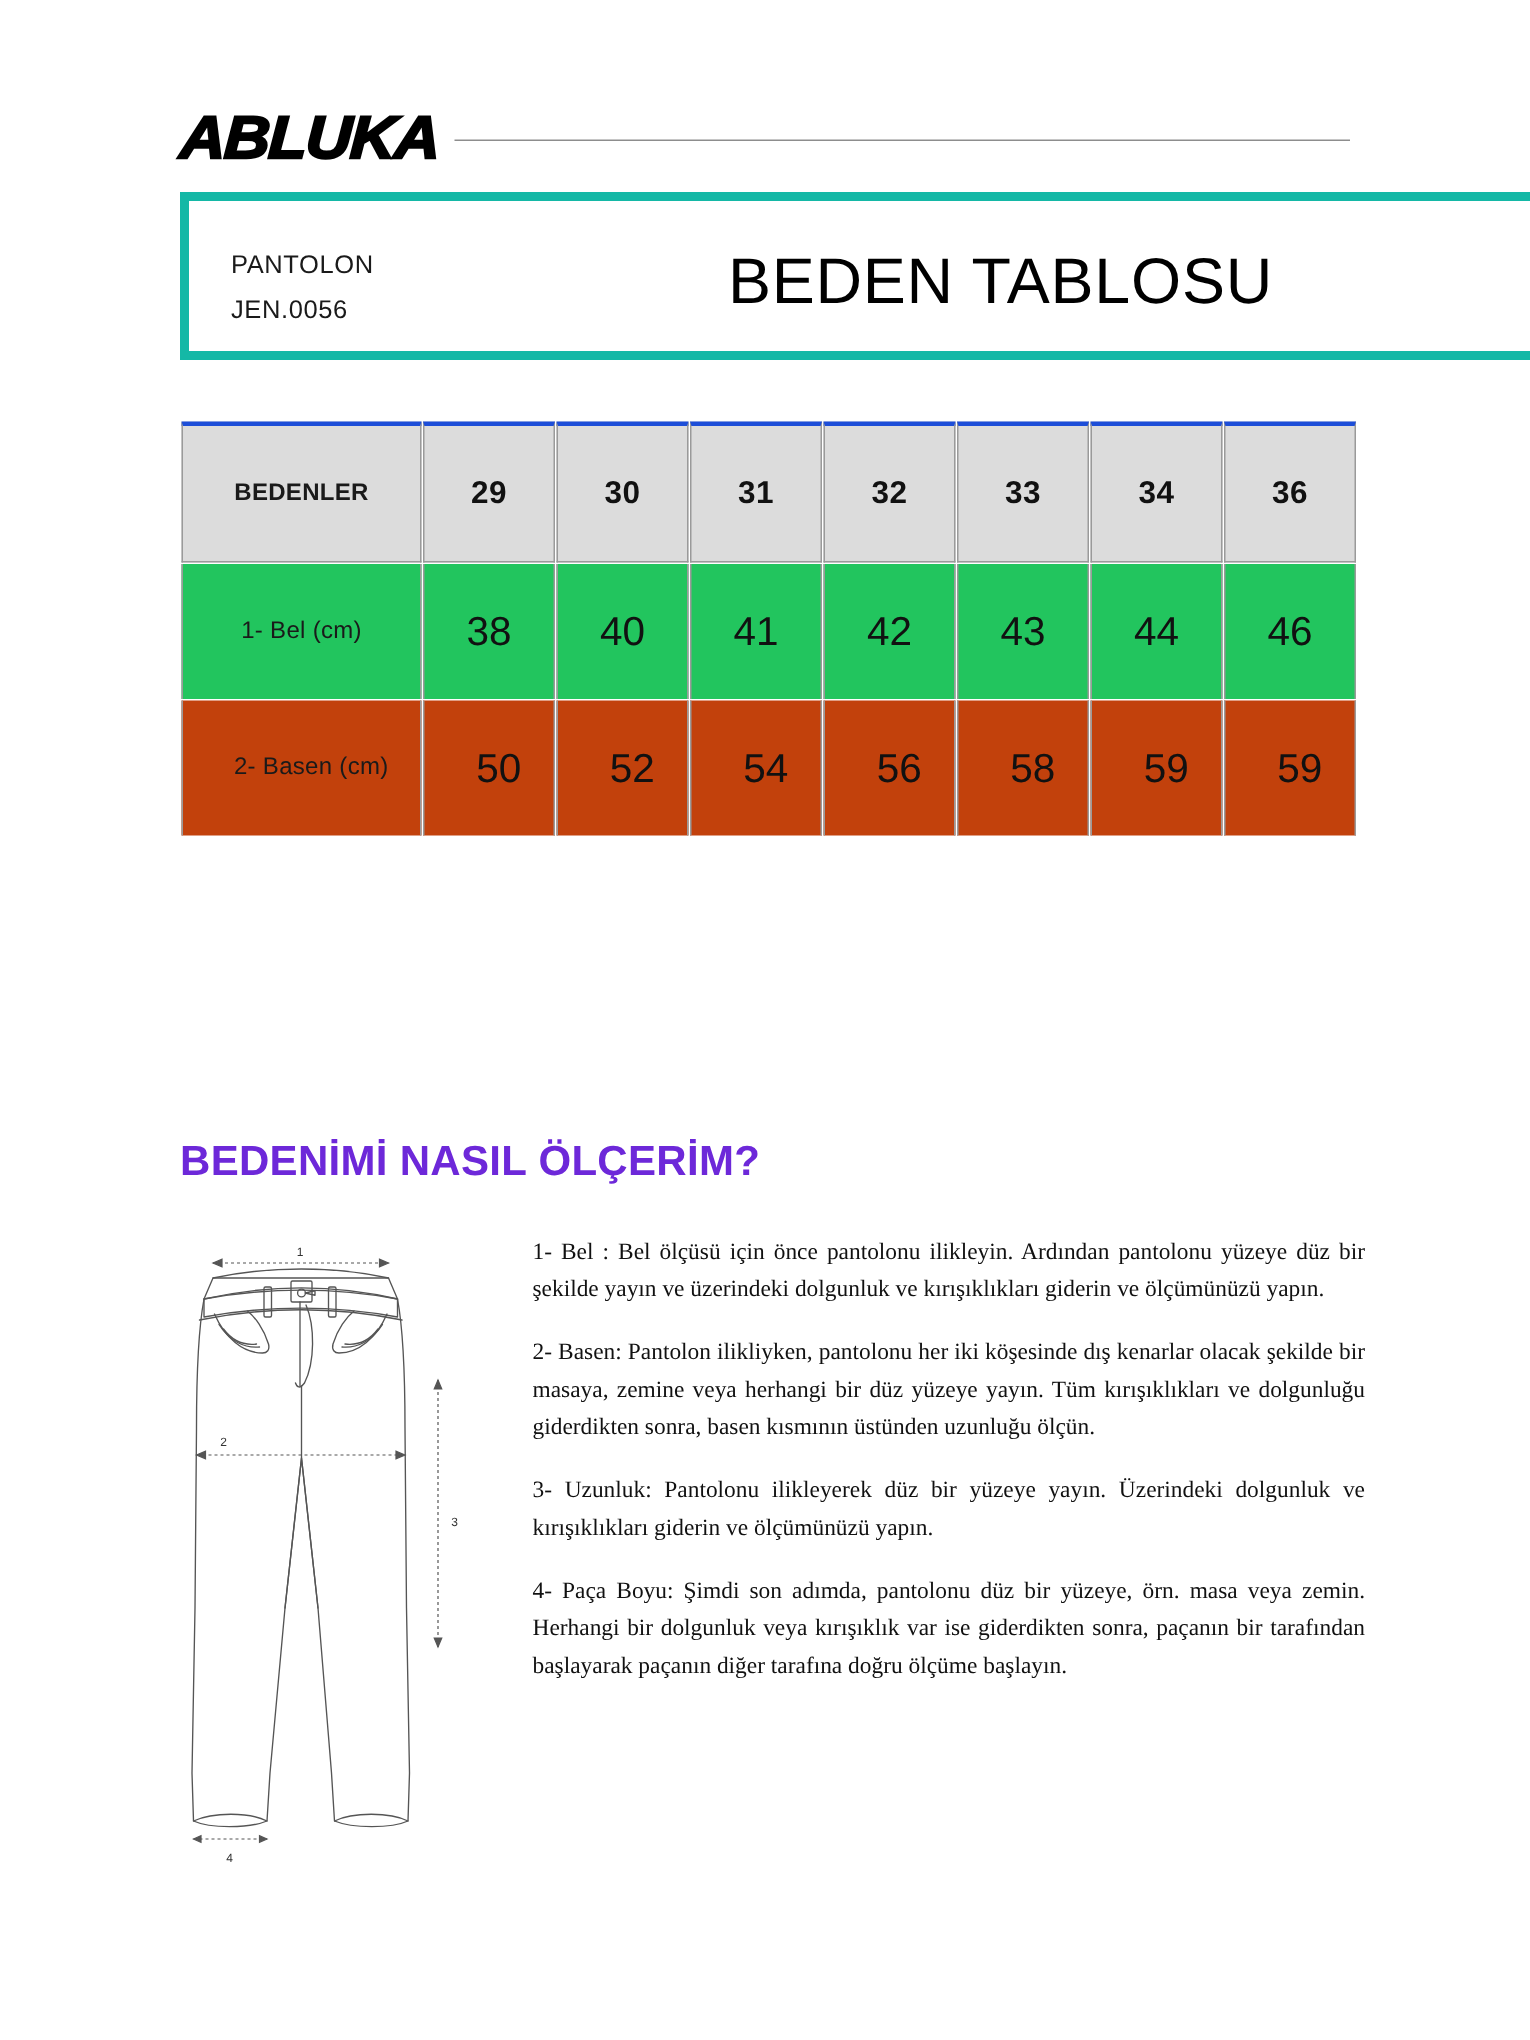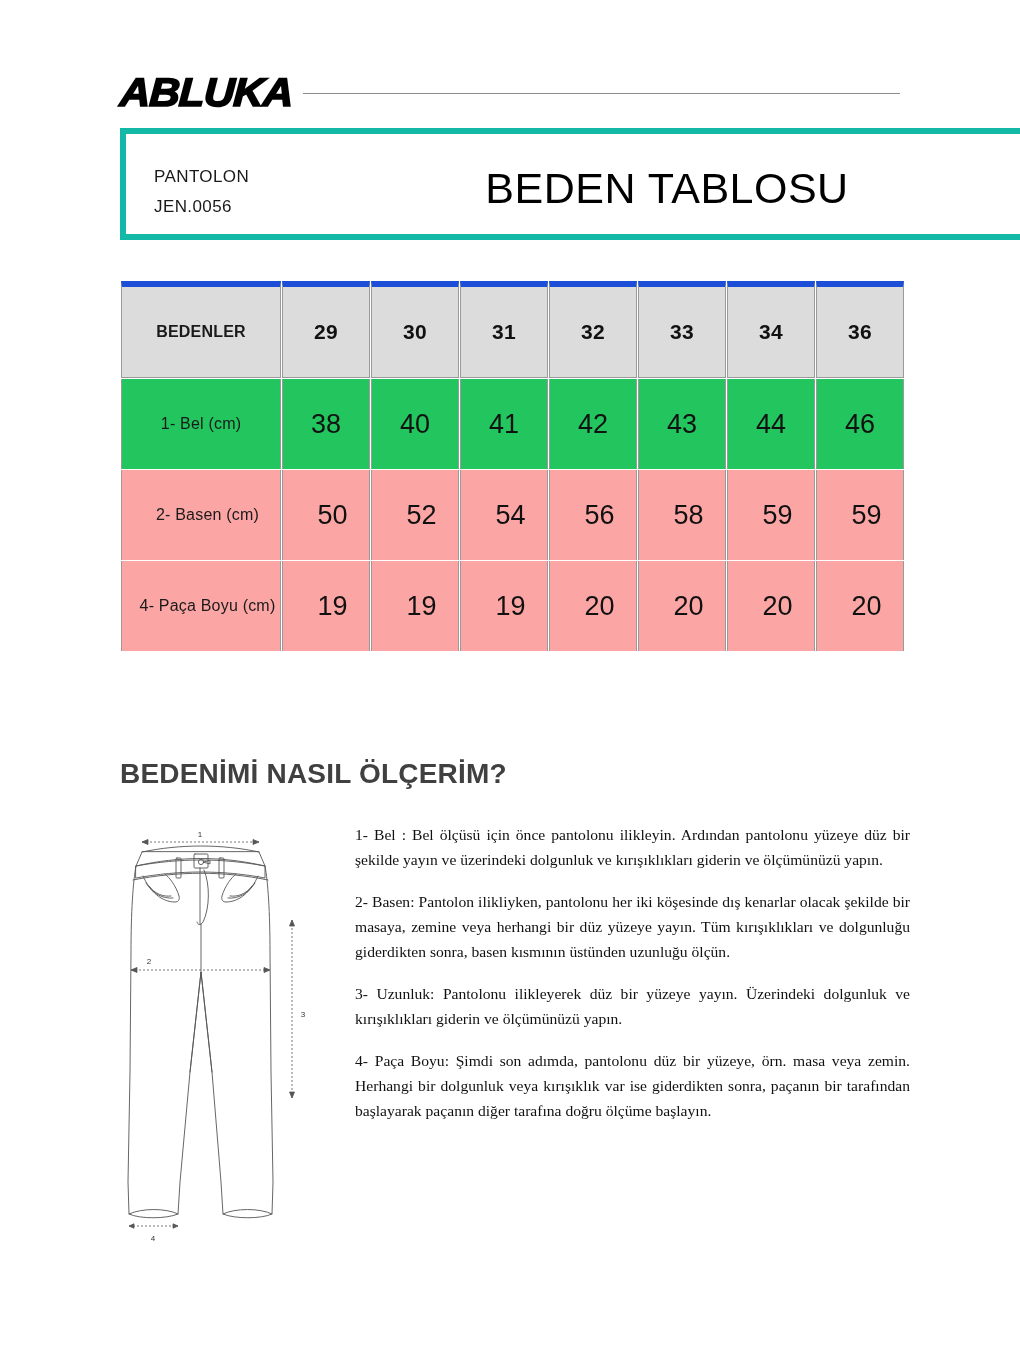--- a/index.html
+++ b/index.html
@@ -108,30 +108,30 @@
 
   .row-head td {
     background: #dcdcdc;
     height: 88px;
     font-weight: bold;
     font-size: 20px;
     letter-spacing: 0.3px;
   }
   .row-head td.lbl { font-size: 19px; }
 
-  .row-alt td { background: #fca5a5; padding-left: 13px; }
+  .row-alt td { background: #c2410c; padding-left: 13px; }
   .row-plain td { background: #22c55e; }
 
   .size-table tbody tr td {
     height: 90px;
     border-left: 1px solid #9a9a9a;
     border-right: 1px solid #9a9a9a;
   }
   .size-table tbody tr.row-head td {
-    border-top: 6px solid #1d4ed8;
+    border-top: 3px solid #1d4ed8;
     border-bottom: 1px solid #9a9a9a;
   }
   .size-table tbody tr td.lbl {
     font-size: 16px;
     letter-spacing: 0.2px;
     line-height: 22px;
     color: #1a1a1a;
   }
   .size-table tbody tr td.val {
     font-size: 27px;
@@ -140,21 +140,21 @@
   .size-table tbody tr.row-head td.val { font-size: 21px; }
 
   
   .how-heading {
     position: absolute;
     left: 120px;
     top: 758px;
     font-size: 28px;
     font-weight: bold;
     letter-spacing: 0.2px;
-    color: #404040;
+    color: #6d28d9;
     white-space: nowrap;
   }
 
   
   .lower {
     position: absolute;
     left: 120px;
     top: 822px;
     width: 790px;
     height: 450px;
@@ -236,30 +236,20 @@
         <tr class="row-alt">
           <td class="lbl">2- Basen (cm)</td>
           <td class="val">50</td>
           <td class="val">52</td>
           <td class="val">54</td>
           <td class="val">56</td>
           <td class="val">58</td>
           <td class="val">59</td>
           <td class="val">59</td>
         </tr>
-        <tr class="row-alt">
-          <td class="lbl">4- Paça Boyu (cm)</td>
-          <td class="val">19</td>
-          <td class="val">19</td>
-          <td class="val">19</td>
-          <td class="val">20</td>
-          <td class="val">20</td>
-          <td class="val">20</td>
-          <td class="val">20</td>
-        </tr>
       </tbody>
   </table>
 
   <div class="how-heading">BEDENİMİ NASIL ÖLÇERİM?</div>
 
   <div class="lower">
 
     <div class="diagram">
       <svg viewBox="0 0 220 430" width="220" height="430">
         <g fill="none" stroke="#555" stroke-width="0.9" stroke-linejoin="round" stroke-linecap="round">

